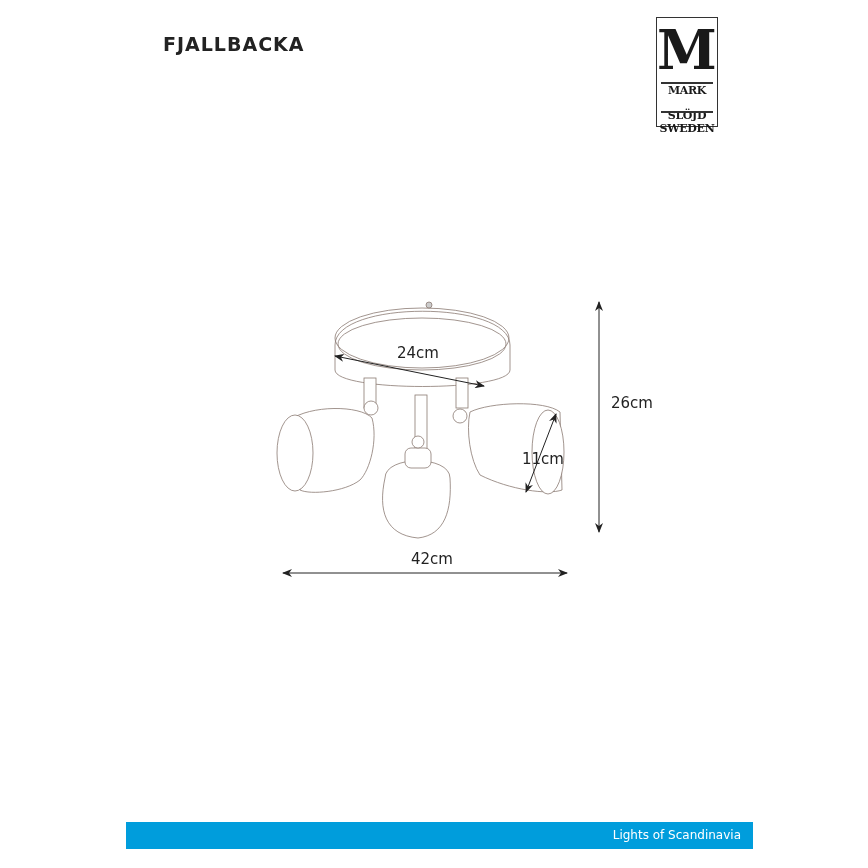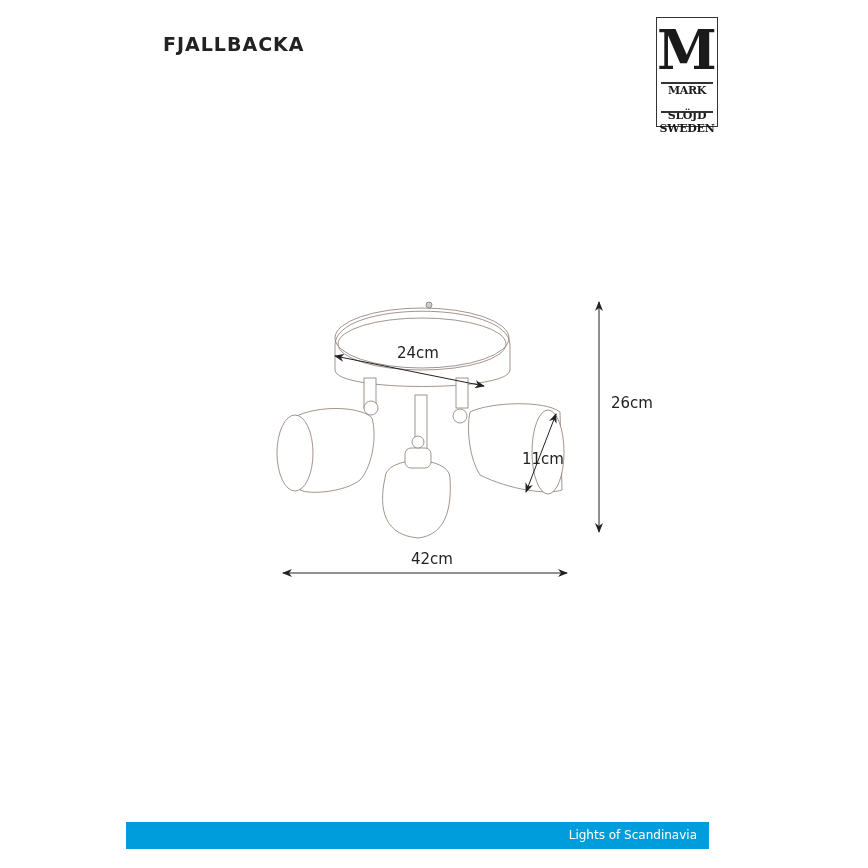--- a/index.html
+++ b/index.html
@@ -3,21 +3,21 @@
 <meta charset="utf-8">
 <style>
   html, body { margin:0; padding:0; background:#fff; }
   body { width:868px; height:868px; position:relative; overflow:hidden; font-family:"DejaVu Sans", sans-serif; }
   .title { position:absolute; left:163px; top:33px; font-size:19px; letter-spacing:1px; color:#222; font-weight:700; }
   .logo { position:absolute; left:656px; top:17px; width:62px; height:110px; border:1.5px solid #333; box-sizing:border-box; background:#fff; }
   .logo-m { position:absolute; left:0; right:0; top:2px; text-align:center; font-family:"DejaVu Serif", serif; font-weight:bold; font-size:54px; line-height:60px; color:#1a1a1a; }
   .logo-line { position:absolute; left:4px; right:4px; height:1.5px; background:#333; }
   .logo-txt { position:absolute; left:0; right:0; text-align:center; font-family:"DejaVu Serif", serif; font-weight:bold; font-size:11px; line-height:13px; color:#1a1a1a; letter-spacing:-0.3px; }
   .dim { position:absolute; font-size:15px; color:#222; }
-  .footer { position:absolute; left:126px; top:822px; width:583px; height:27px; background:#009ddc; }
+  .footer { position:absolute; left:126px; top:822px; width:583px; height:27px; background:#009ddc;padding-left:44px; }
   .footer-text { position:absolute; right:12px; top:6px; font-size:12px; color:#fff; }
   svg.drawing { position:absolute; left:0; top:0; }
 </style>
 </head>
 <body>
 
 <div class="title">FJALLBACKA</div>
 
 <div class="logo">
   <div class="logo-m">M</div>

